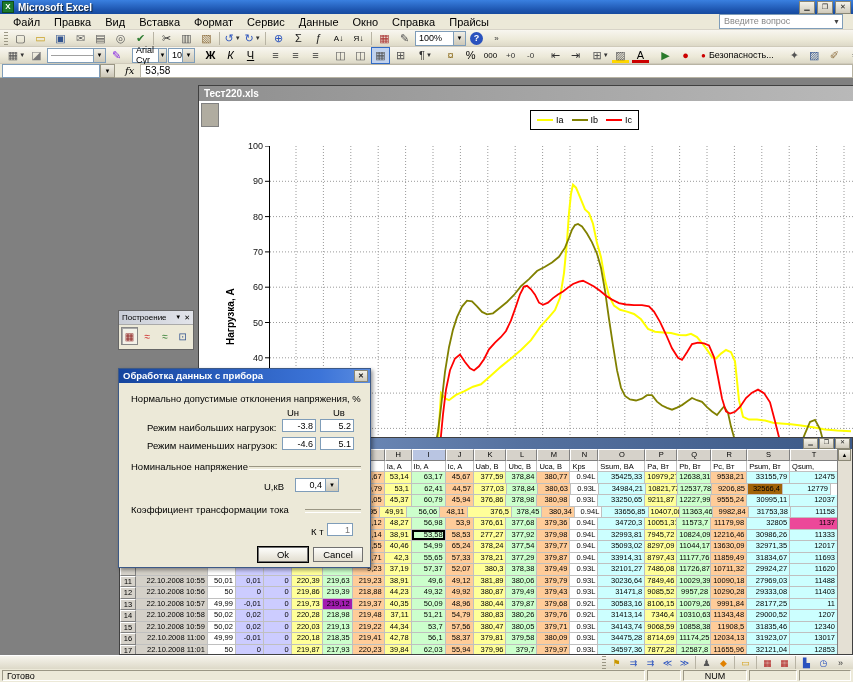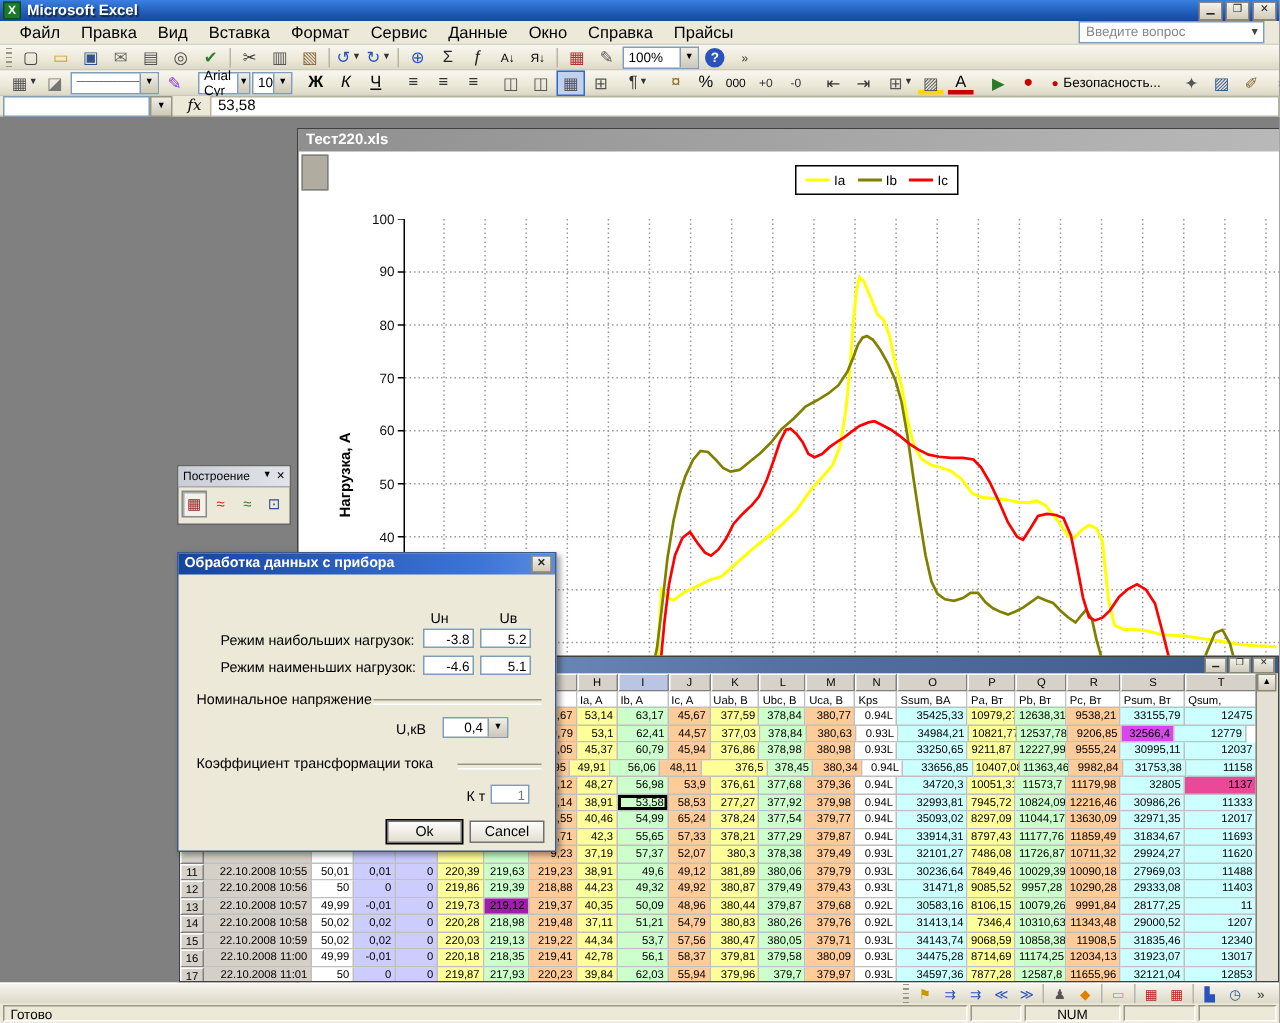--- a/index.html
+++ b/index.html
@@ -415,21 +415,21 @@
             <div class="dwcell num" style="width: 34px; height: 11.5px; line-height: 10.5px; background: rgb(204, 255, 204);">62,41</div>
             <div class="dwcell num" style="width: 28px; height: 11.5px; line-height: 10.5px; background: rgb(255, 204, 153);">44,57</div>
             <div class="dwcell num" style="width: 33px; height: 11.5px; line-height: 10.5px; background: rgb(255, 255, 153);">377,03</div>
             <div class="dwcell num" style="width: 31px; height: 11.5px; line-height: 10.5px; background: rgb(204, 255, 204);">378,84</div>
             <div class="dwcell num" style="width: 33px; height: 11.5px; line-height: 10.5px; background: rgb(255, 204, 153);">380,63</div>
             <div class="dwcell num" style="width: 28px; height: 11.5px; line-height: 10.5px; background: rgb(255, 255, 255);">0.93L</div>
             <div class="dwcell num" style="width: 47px; height: 11.5px; line-height: 10.5px; background: rgb(204, 255, 255);">34984,21</div>
             <div class="dwcell num" style="width: 32px; height: 11.5px; line-height: 10.5px; background: rgb(255, 255, 153);">10821,77</div>
             <div class="dwcell num" style="width: 34px; height: 11.5px; line-height: 10.5px; background: rgb(204, 255, 204);">12537,78</div>
             <div class="dwcell num" style="width: 36px; height: 11.5px; line-height: 10.5px; background: rgb(255, 204, 153);">9206,85</div>
-            <div class="dwcell num" style="width: 35px; height: 11.5px; line-height: 10.5px; background: #d946ef;">32566,4</div>
+            <div class="dwcell num" style="width: 35px; height: 11.5px; line-height: 10.5px; background: #a16207;">32566,4</div>
             <div class="dwcell num" style="width: 48px; height: 11.5px; line-height: 10.5px; background: rgb(204, 255, 255);">12779</div>
           </div>
           <div class="dwrow">
             <div class="hdrcell" style="width: 16px; height: 11.5px; line-height: 10px;"></div>
             <div class="dwcell" style="width: 72px; height: 11.5px; line-height: 10.5px; background: rgb(212, 208, 200); text-align: right;"></div>
             <div class="dwcell num" style="width: 28px; height: 11.5px; line-height: 10.5px; background: rgb(255, 255, 255);"></div>
             <div class="dwcell num" style="width: 28px; height: 11.5px; line-height: 10.5px; background: rgb(204, 204, 255);"></div>
             <div class="dwcell num" style="width: 28px; height: 11.5px; line-height: 10.5px; background: rgb(204, 204, 255);"></div>
             <div class="dwcell num" style="width: 31px; height: 11.5px; line-height: 10.5px; background: rgb(255, 255, 153);"></div>
             <div class="dwcell num" style="width: 30px; height: 11.5px; line-height: 10.5px; background: rgb(204, 255, 204);"></div>
@@ -765,20 +765,21 @@
           <span class="bt-btn" style="color: rgb(42, 122, 42);">≈</span>
           <span class="bt-btn" style="color: rgb(49, 83, 143);">⊡</span>
         </div>
     </div>
 
     <div class="abs" id="dialog">
       <div id="dlg-title">
         <span>Обработка данных с прибора</span>
         <span class="x">✕</span>
       </div>
+      <div class="lbl" style="left:12px;top:24px;">Нормально допустимые отклонения напряжения, %</div>
       <div class="lbl" style="left:168px;top:38px;">Uн</div>
       <div class="lbl" style="left:214px;top:38px;">Uв</div>
       <div class="lbl" style="left:28px;top:53px;">Режим наибольших нагрузок:</div>
       <input class="dlg-input" style="left: 163px; top: 50px; width: 34px;" value="-3.8">
       <input class="dlg-input" style="left: 201px; top: 50px; width: 34px;" value="5.2">
       <div class="lbl" style="left:28px;top:71px;">Режим наименьших нагрузок:</div>
       <input class="dlg-input" style="left: 163px; top: 68px; width: 34px;" value="-4.6">
       <input class="dlg-input" style="left: 201px; top: 68px; width: 34px;" value="5.1">
       <div class="lbl" style="left:12px;top:92px;">Номинальное напряжение</div>
       <div class="etch" style="left:130px;top:97px;width:112px;"></div>

